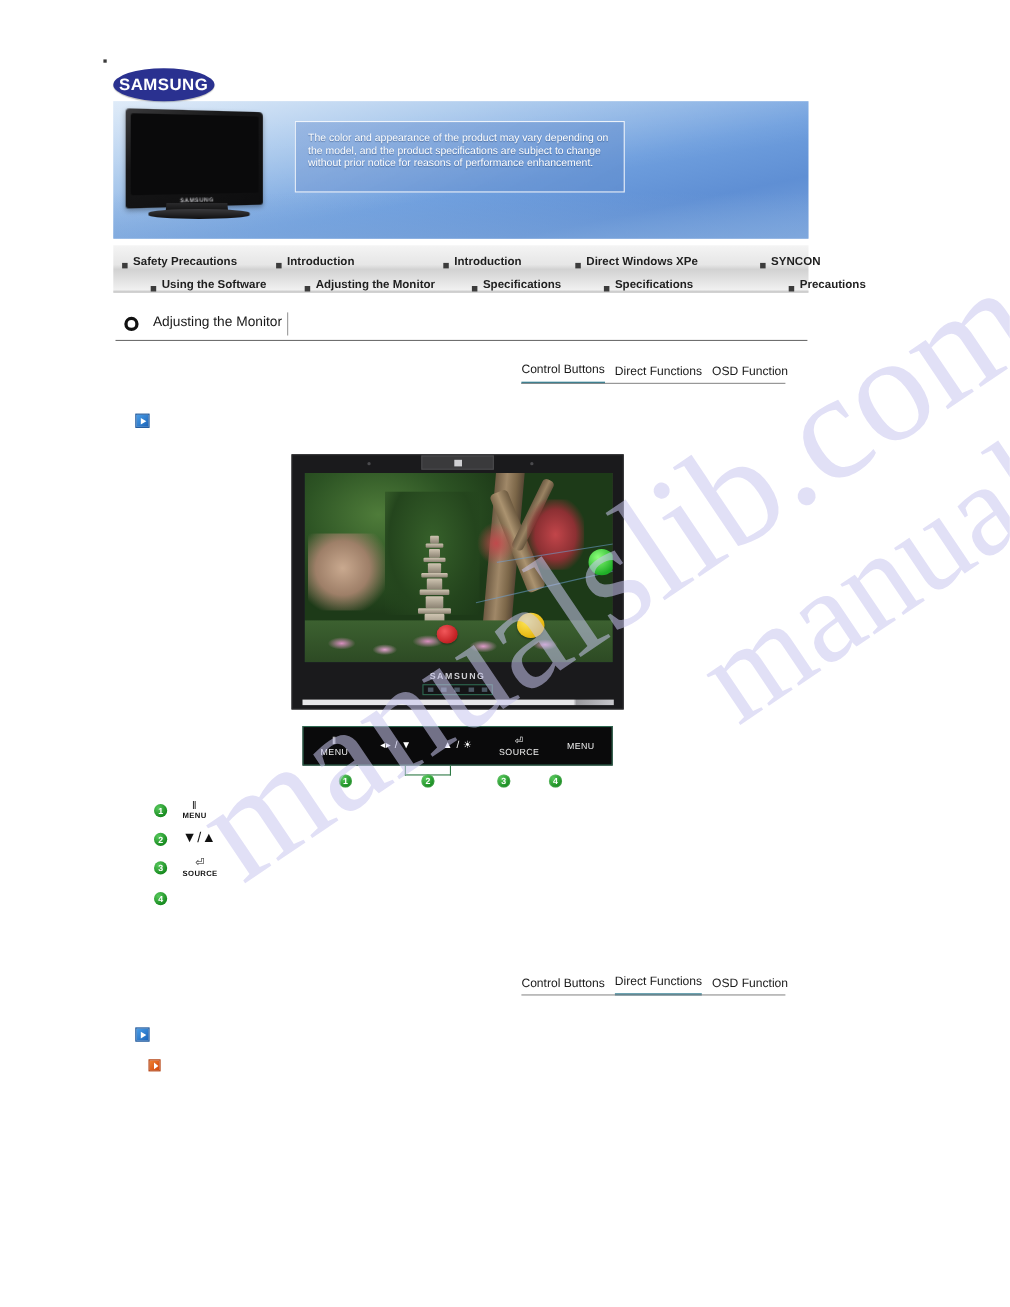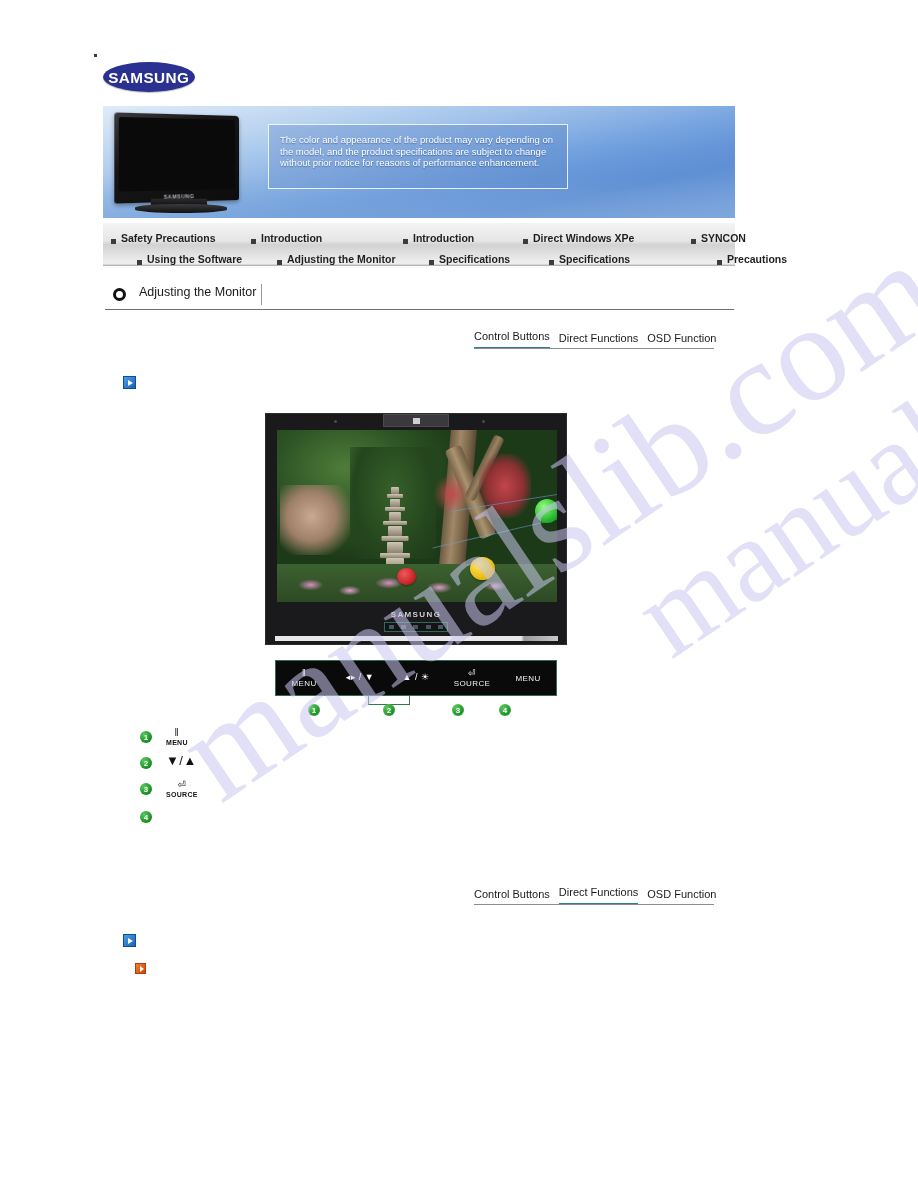--- a/index.html
+++ b/index.html
@@ -75,22 +75,22 @@
     font-size: 15px;
     font-weight: bold;
     letter-spacing: .4px;
     font-family: "Liberation Sans", sans-serif;
     transform: scaleX(1.02);
   }
 
   
   .banner {
     position: absolute;
-    left: 103px; top: 106px;
-    width: 632px; height: 112px;
+    left: 103px; top: 92px;
+    width: 632px; height: 125px;
     background: linear-gradient(168deg,#cfe1f5 0%, #9fc2ea 28%, #6f9fde 58%, #5f8fd4 78%, #7ba4dd 100%);
     overflow: hidden;
   }
   .banner-sheen {
     position: absolute;
     left: -120px; top: -230px;
     width: 1050px; height: 430px;
     background: linear-gradient(to bottom, rgba(255,255,255,.75), rgba(255,255,255,0) 70%);
     border-radius: 0 0 100% 60%;
     transform: rotate(-9deg);

